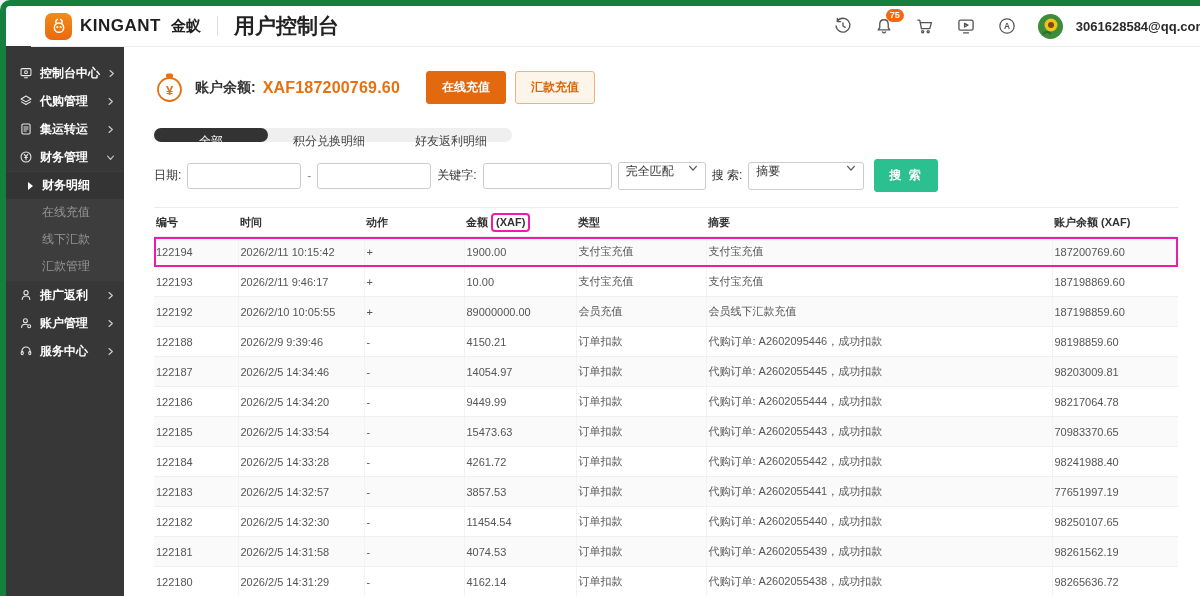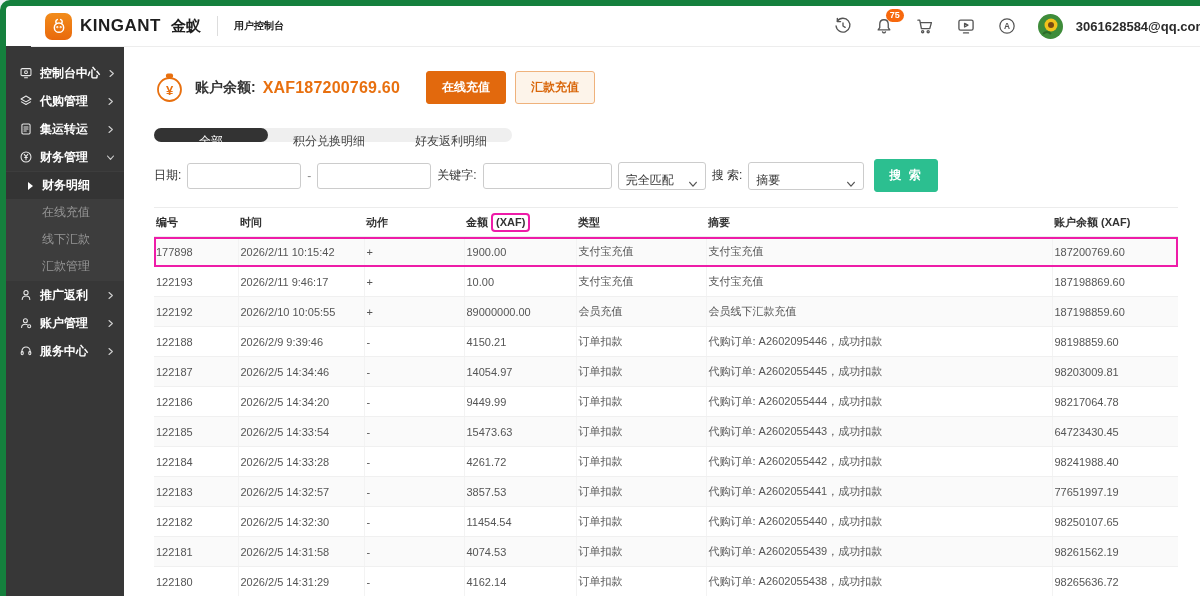--- a/index.html
+++ b/index.html
@@ -8,21 +8,21 @@
     font-family:"Liberation Sans","DejaVu Sans",sans-serif;padding-left:25px;-webkit-font-smoothing:antialiased;}
   
   .hdr{height:40px;display:flex;align-items:center;padding:0 22px 0 14px;background:#fff;
     border-bottom:1px solid #ededed;position:relative;z-index:3;}
   .logo{display:flex;align-items:center;gap:8px;}
   .logo-badge{width:27px;height:27px;border-radius:7px;background:linear-gradient(180deg,#f28c1a,#e9690d);
     display:flex;align-items:center;justify-content:center;}
   .logo-txt{font-size:17px;font-weight:800;letter-spacing:.5px;color:#1e1e1e;}
   .logo-cn{font-size:15px;font-weight:700;color:#1e1e1e;margin-left:2px;}
   .hdr-div{width:1px;height:20px;background:#ddd;margin:0 16px;}
-  .page-title{font-size:10px;font-weight:700;color:#222;}
+  .page-title{font-size:21px;font-weight:700;color:#222;}
   .hdr-right{margin-left:auto;display:flex;align-items:center;gap:21px;color:#555;}
   .hicon{width:20px;height:20px;display:block;cursor:pointer;}
   .bell-wrap{position:relative;text-align:center;}
   .badge{position:absolute;top:-7px;right:-10px;background:#f7680d;color:#fff;font-size:9px;
     font-weight:700;line-height:13px;padding:0 4px;border-radius:8px;}
   .avatar{width:25px;height:25px;border-radius:50%;overflow:hidden;flex:0 0 auto;}
   .email{font-size:13px;font-weight:700;color:#2b2b2b;margin-left:-8px;}
   
   .sidebar{position:absolute;left:0;top:40px;bottom:0;width:118px;background:#373737;padding-top:13px;z-index:2;}
   .nav-item{height:28px;display:flex;align-items:center;gap:7px;padding:0 9px 0 13px;
@@ -49,21 +49,21 @@
   .tabs{display:inline-flex;background:#efefef;border-radius:14px;height:14px;margin-bottom:17px;}
   .tab{font-size:12px;color:#444;padding:0 25px;line-height:27px;border-radius:14px;cursor:pointer;white-space:nowrap;}
   .tab.active{background:#333;color:#fff;padding:0 45px;}
   
   .filters{display:flex;align-items:center;gap:6px;font-size:12px;color:#333;margin-bottom:15px;}
   .f-label{white-space:nowrap;}
   .f-input{height:24px;border:1px solid #ccc;border-radius:3px;width:100px;font-family:inherit;
     font-size:12px;padding:0 6px;color:#333;outline:none;}
   .f-input.kw{width:115px;}
   .dash{color:#888;}
-  .sel{height:26px;border:1px solid #ccc;border-radius:3px;display:flex;align-items:flex-end;
+  .sel{height:26px;border:1px solid #ccc;border-radius:3px;display:flex;align-items:flex-start;
     justify-content:space-between;padding:0 7px;cursor:pointer;background:#fff;color:#333;}
   .sel-match{width:72px;}
   .sel-field{width:100px;}
   .sel svg{width:10px;height:10px;color:#555;}
   .btn-search{background:#2cbf90;border:1px solid #2cbf90;color:#fff;font-size:12px;font-weight:700;
     border-radius:3px;padding:7px 14px;margin-left:4px;cursor:pointer;letter-spacing:2px;white-space:nowrap;}
   
   table{width:1024px;border-collapse:collapse;table-layout:fixed;font-size:11px;color:#555;}
   thead td{font-weight:700;color:#333;height:28px;border-top:1px solid #ececec;border-bottom:1px solid #ececec;
     padding:0 4px 0 2px;white-space:nowrap;}
@@ -279,21 +279,21 @@
           <td>
             <span>金额</span><span class="unit-box">(XAF)</span>
           </td>
           <td>类型</td>
           <td>摘要</td>
           <td>账户余额 (XAF)</td>
         </tr>
       </thead>
       <tbody>
           <tr class="alt hl">
-    <td>177898</td>
+    <td>122194</td>
     <td>2026/2/11 10:15:42</td>
     <td>+</td>
     <td>1900.00</td>
     <td>支付宝充值</td>
     <td>支付宝充值</td>
     <td>187200769.60</td>
   </tr>
           <tr>
     <td>122193</td>
     <td>2026/2/11 9:46:17</td>
@@ -339,21 +339,21 @@
     <td>代购订单: A2602055444，成功扣款</td>
     <td>98217064.78</td>
   </tr>
           <tr class="alt">
     <td>122185</td>
     <td>2026/2/5 14:33:54</td>
     <td>-</td>
     <td>15473.63</td>
     <td>订单扣款</td>
     <td>代购订单: A2602055443，成功扣款</td>
-    <td>64723430.45</td>
+    <td>70983370.65</td>
   </tr>
           <tr>
     <td>122184</td>
     <td>2026/2/5 14:33:28</td>
     <td>-</td>
     <td>4261.72</td>
     <td>订单扣款</td>
     <td>代购订单: A2602055442，成功扣款</td>
     <td>98241988.40</td>
   </tr>

